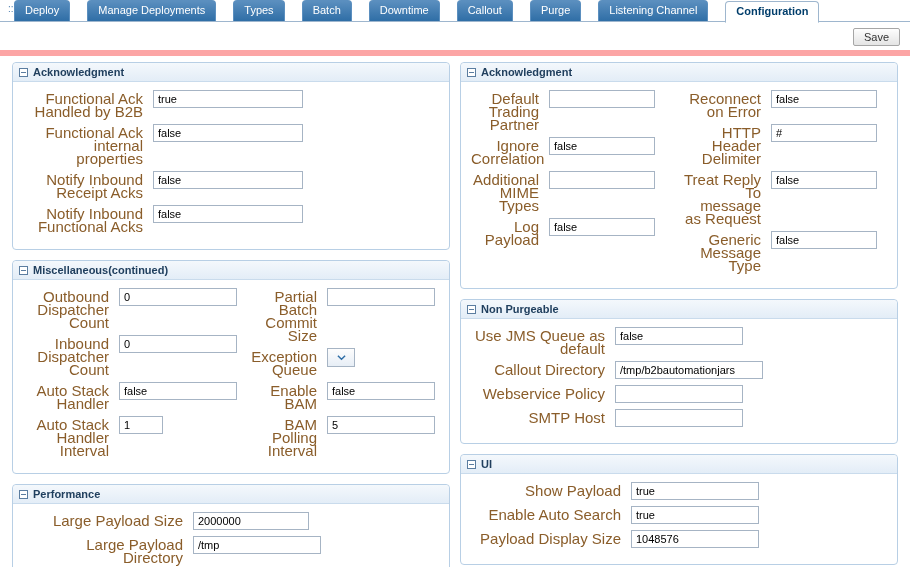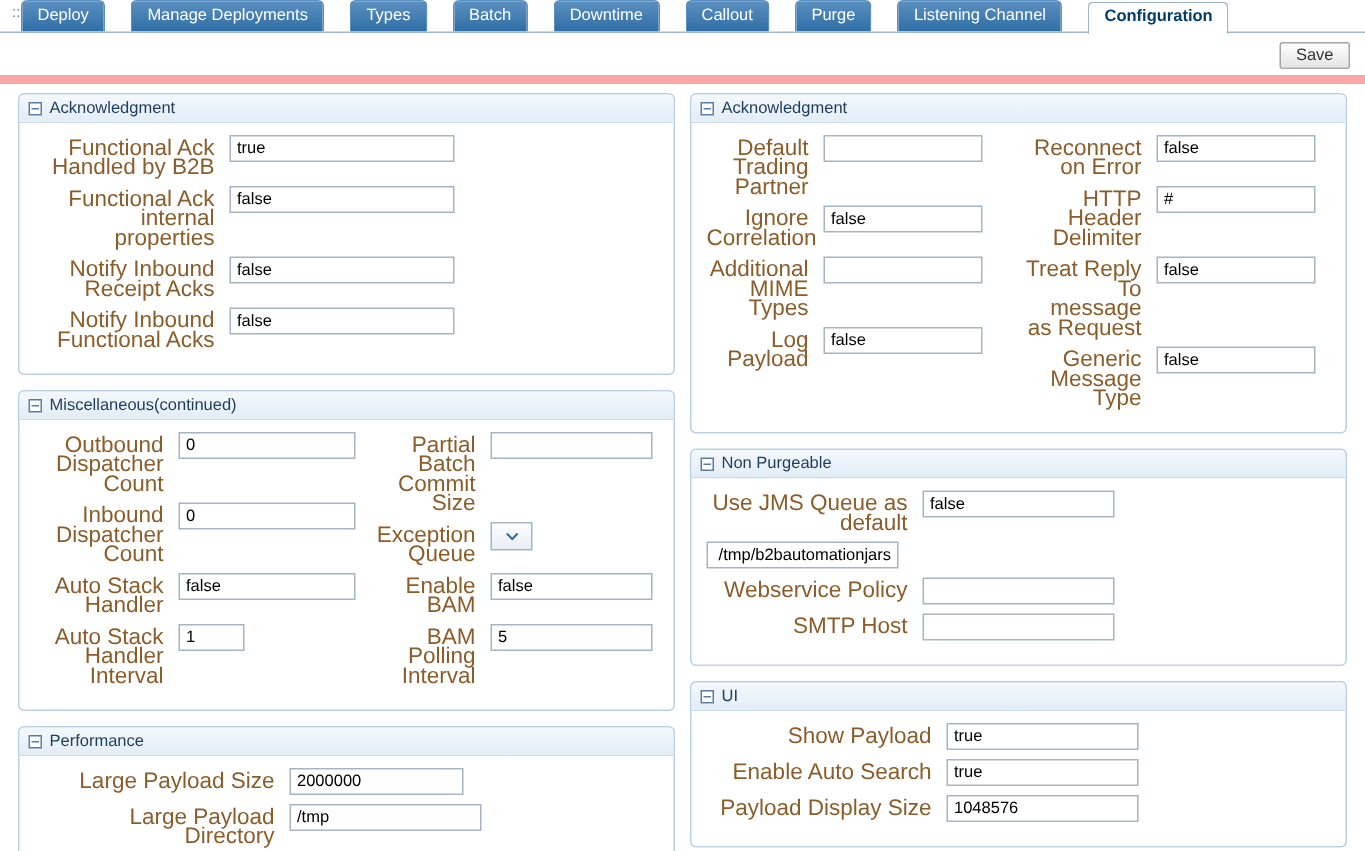--- a/index.html
+++ b/index.html
@@ -75,21 +75,21 @@
     border: 1px solid #b8cfe5;
     border-radius: 4px;
     margin-bottom: 10px;
     background: #fff;
   }
   .panel-header {
     background: linear-gradient(to bottom,#f4f8fc 0%, #e3edf7 100%);
     border-bottom: 1px solid #c9dbec;
     border-radius: 4px 4px 0 0;
     padding: 3px 6px;
-    font-weight: normal;
+    font-weight: bold;
     color: #203f5e;
     font-size: 11px;
     display:flex;
     align-items:center;
   }
   .collapse-icon {
     display:inline-block;
     width:9px; height:9px;
     border:1px solid #5b7da0;
     margin-right:5px;
@@ -315,21 +315,22 @@
         <div class="panel-header">
           <span class="collapse-icon"></span>
           <span>Non Purgeable</span>
         </div>
         <div class="panel-body">
           <div class="field-row">
             <div class="field-label" style="width:144px">Use JMS Queue as default</div>
             <input class="field-input" style="width: 128px;" value="false">
           </div>
           <div class="field-row">
-            <input class="field-input" style="width: 128px; text-align: right;" value="/tmp/b2bautomationjars">
+            <div class="field-label" style="width:144px">Callout Directory</div>
+            <input class="field-input" style="width: 148px;" value="/tmp/b2bautomationjars">
           </div>
           <div class="field-row">
             <div class="field-label" style="width:144px">Webservice Policy</div>
             <input class="field-input" style="width: 128px;" value="">
           </div>
           <div class="field-row">
             <div class="field-label" style="width:144px">SMTP Host</div>
             <input class="field-input" style="width: 128px;" value="">
           </div>
         </div>

